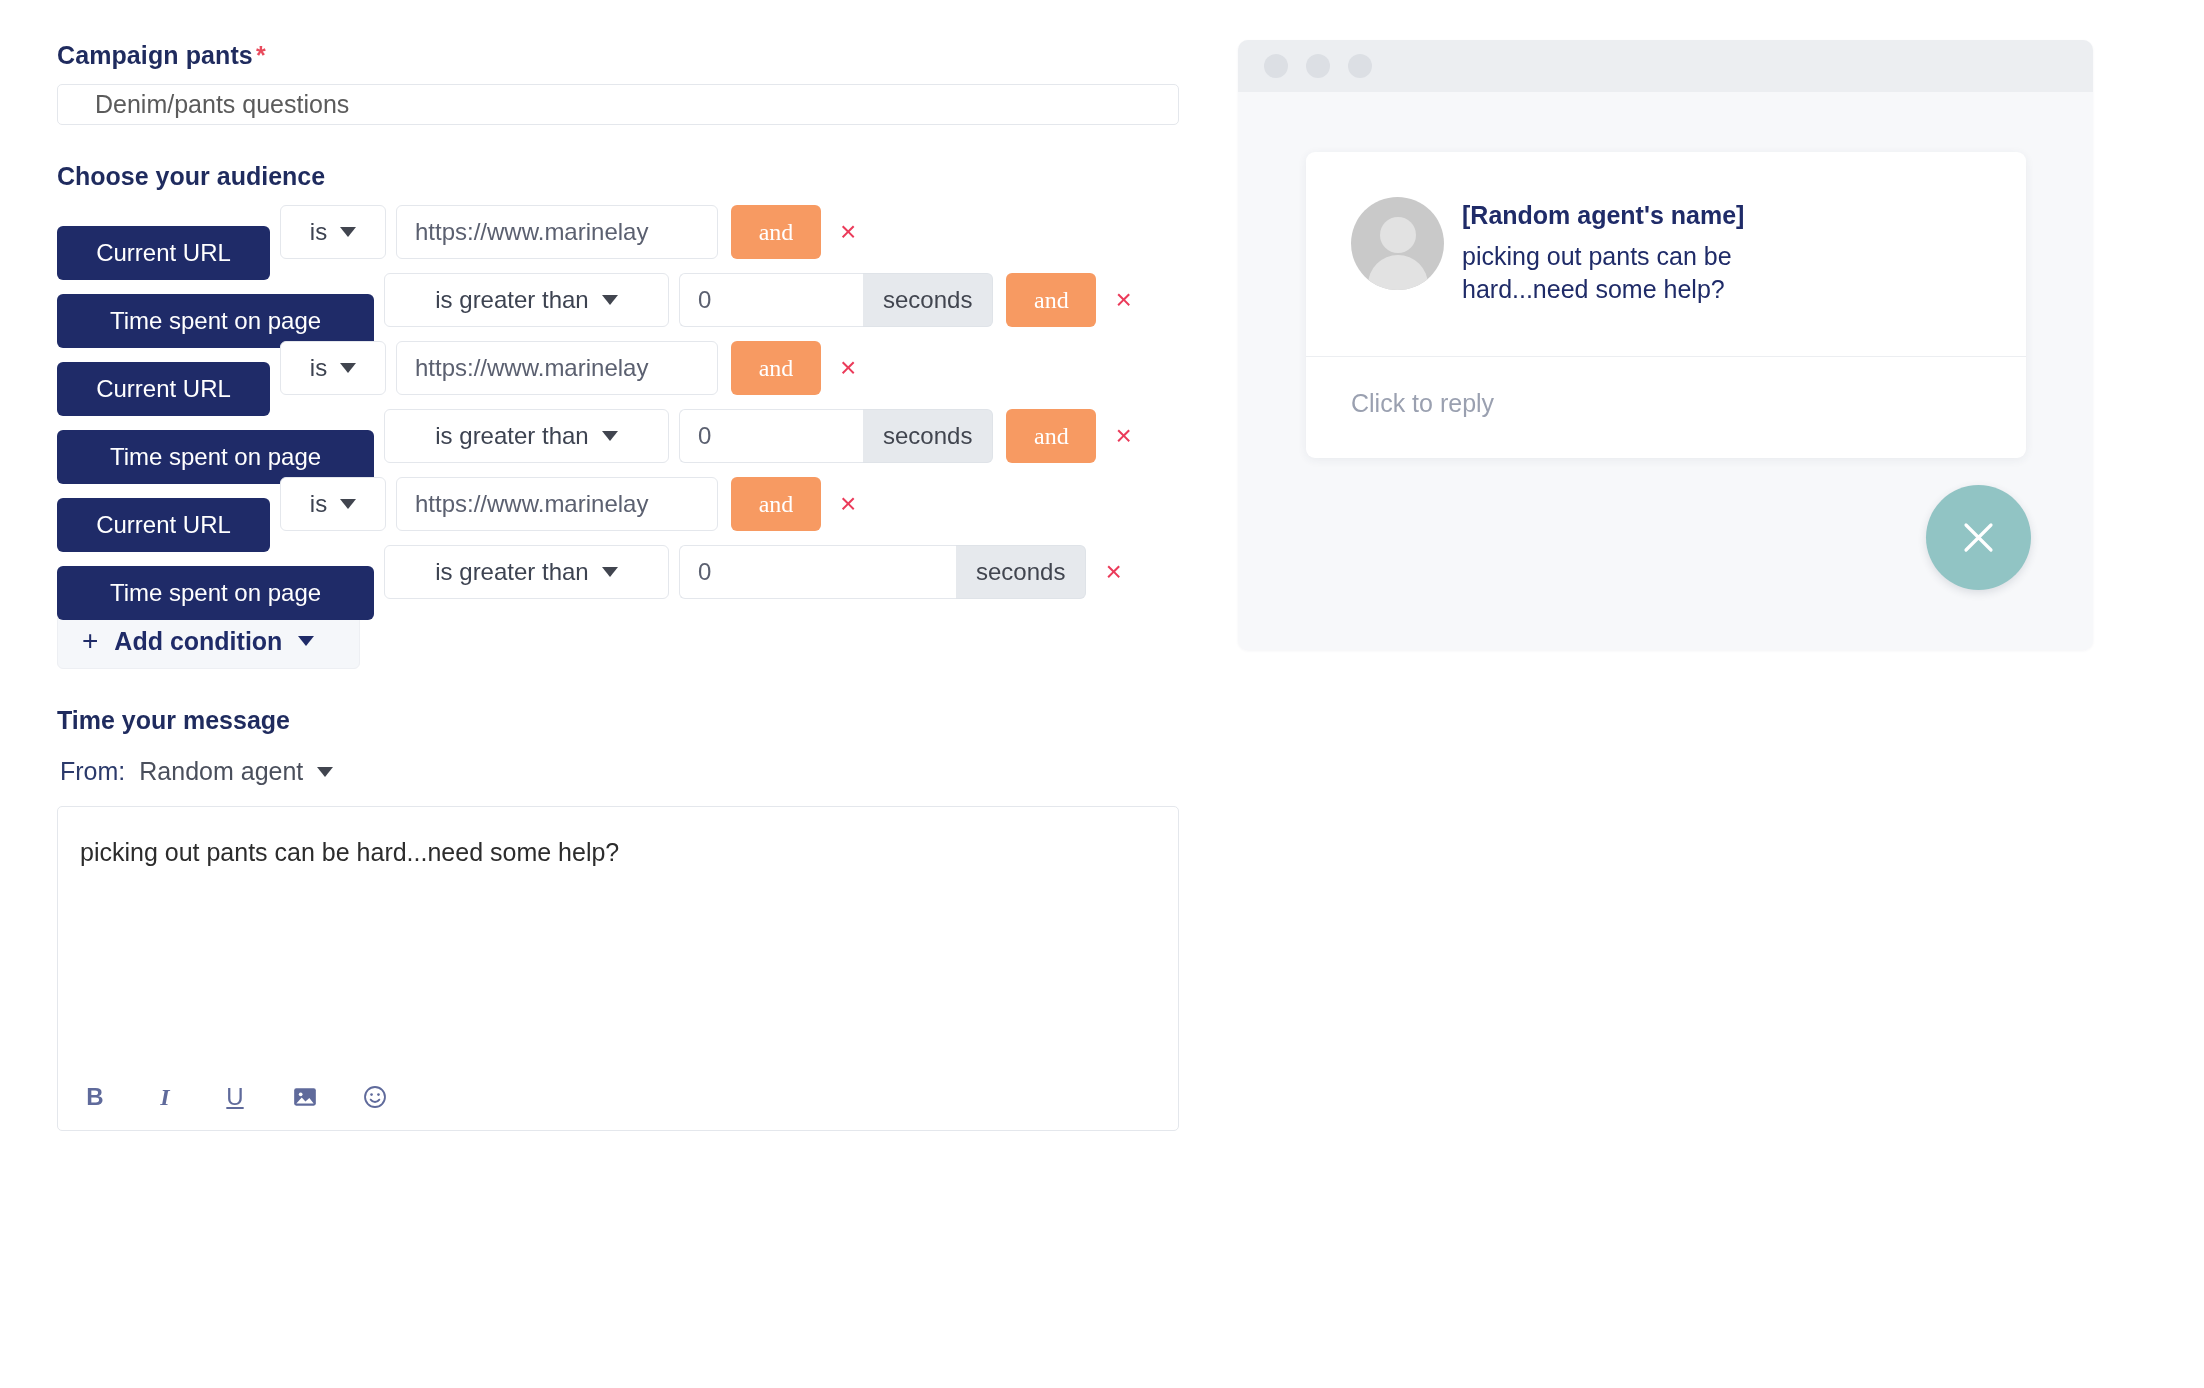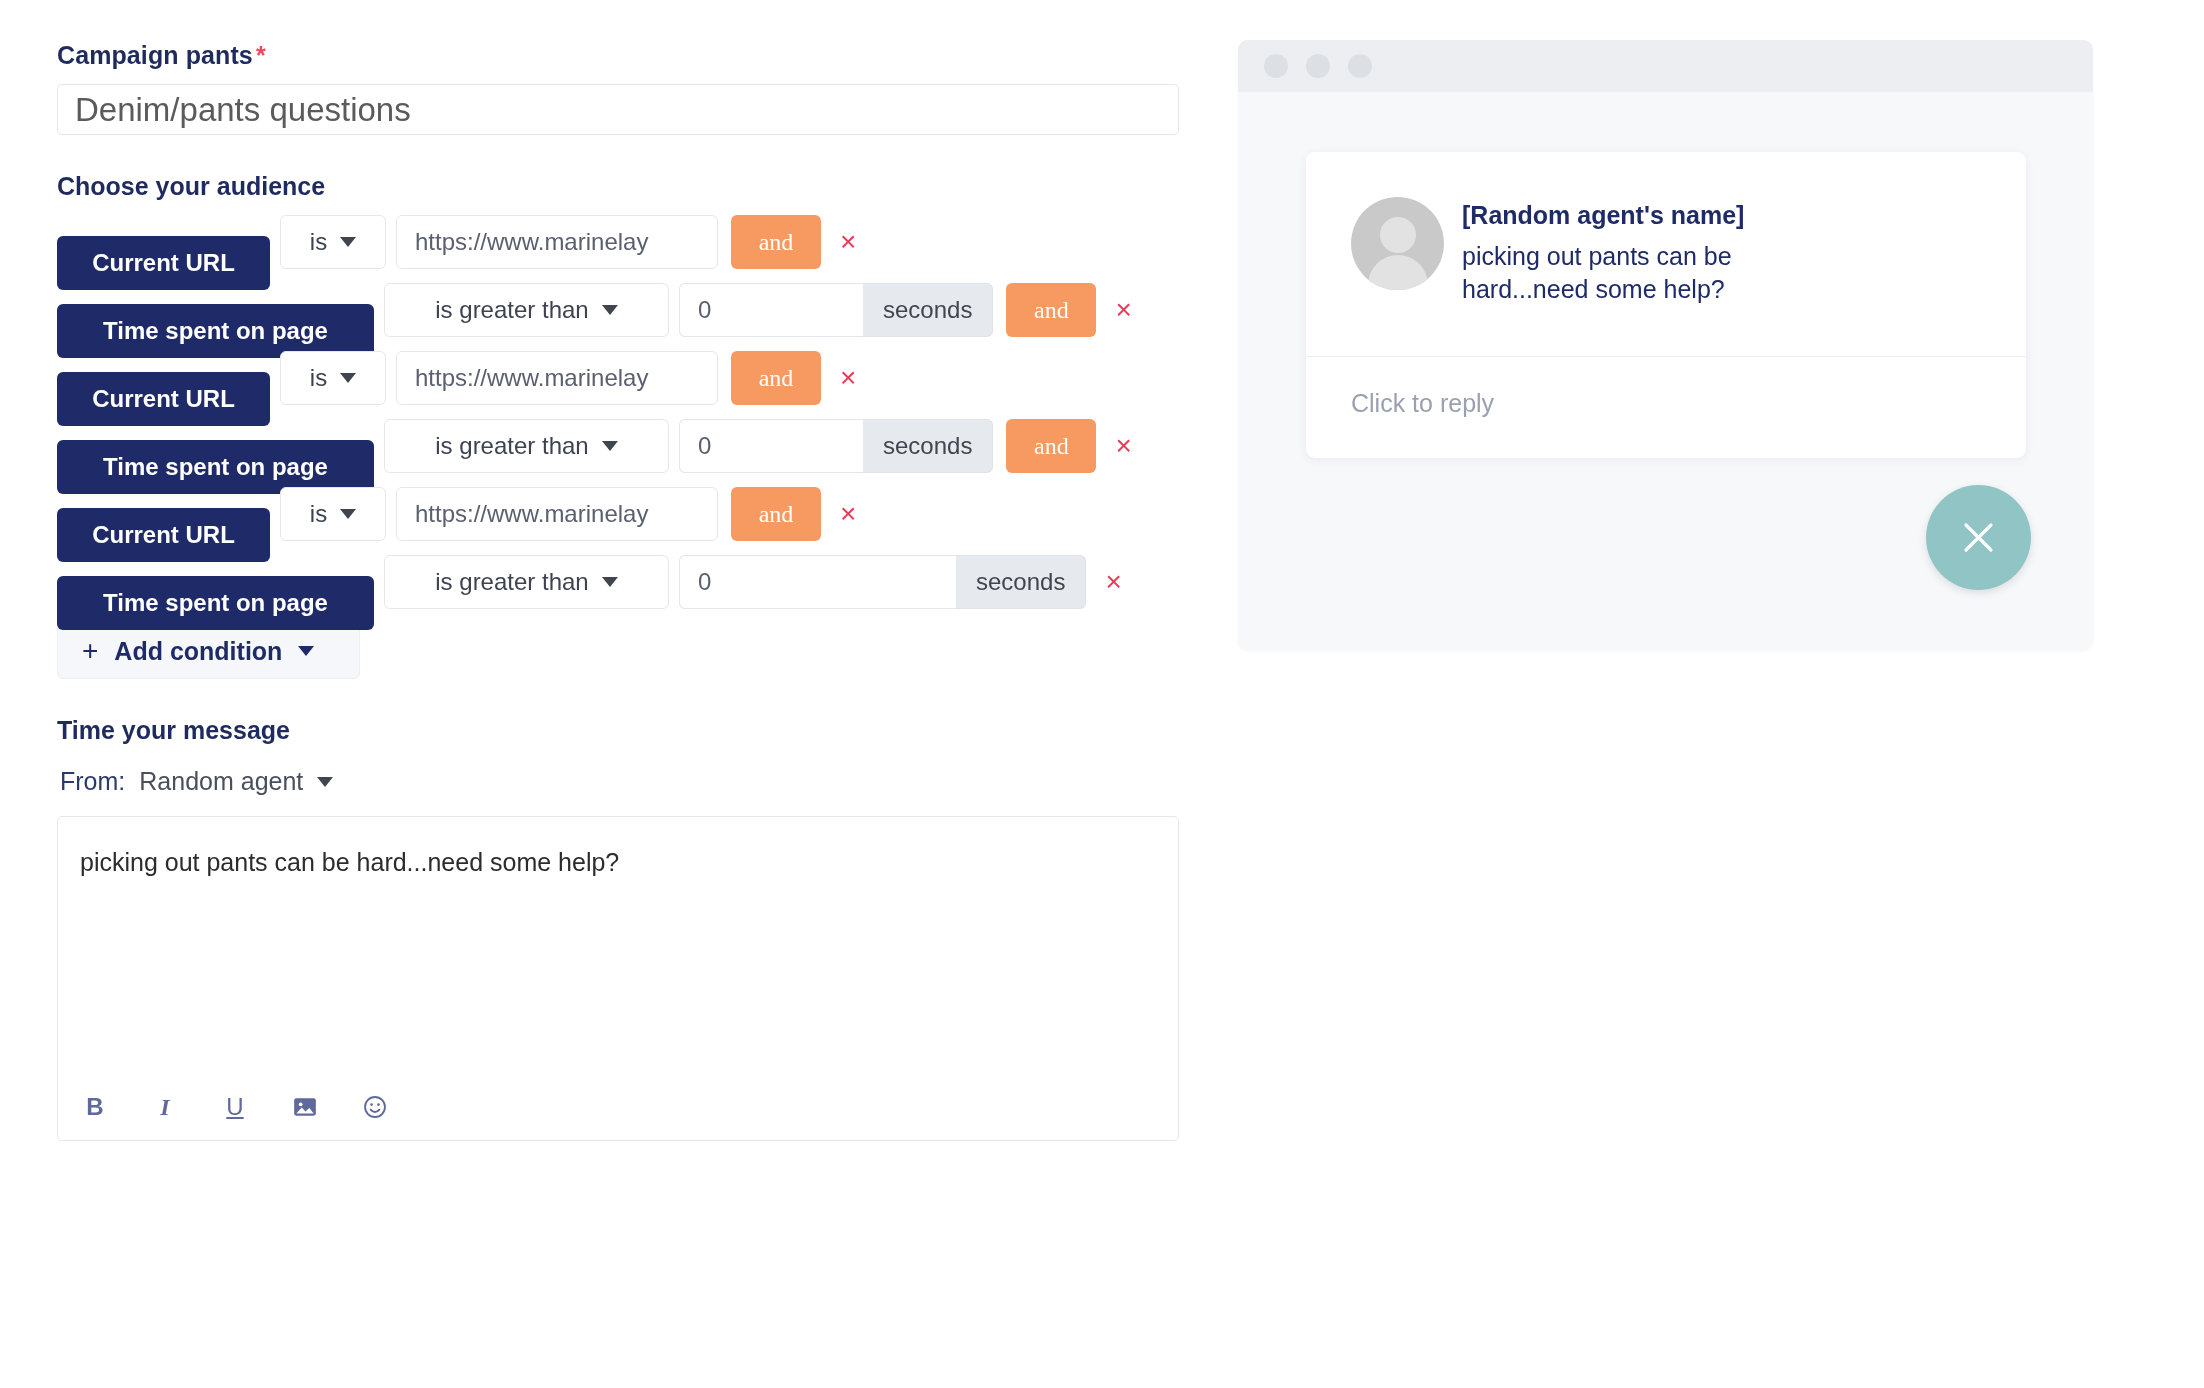--- a/index.html
+++ b/index.html
@@ -28,28 +28,28 @@
     font-weight: bold;
     color: #1f2b5e;
     letter-spacing: 0.1px;
     margin: 0 0 14px 0;
     line-height: 1.2;
   }
   .req-star { color: #e84b5d; font-weight: bold; margin-left: 3px; }
 
   .text-input {
     width: 1122px;
-    height: 51px;
+    height: 41px;
     border: 1px solid #e4e7ec;
     border-radius: 5px;
     background: #ffffff;
-    font-size: 33px;
+    font-size: 25px;
     color: #4a4a4a;
     font-family: "Liberation Sans", sans-serif;
-    padding: 0 17px;
+    padding: 0 37px;
     outline: none;
   }
   .text-input::placeholder { color: #5b5b5b; }
 
   .section-title {
     font-size: 25px;
     font-weight: bold;
     color: #1f2b5e;
     margin: 36px 0 14px 0;
     line-height: 1.2;
@@ -59,21 +59,21 @@
   .cond-row {
     display: flex;
     align-items: center;
     margin-bottom: 14px;
     height: 54px;
   }
   .cond-type {
     background: #1f2b68;
     color: #ffffff;
     font-size: 24px;
-    font-weight: bold;
+    font-weight: normal;
     border: none;
     border-radius: 6px;
     height: 54px;
     display: flex;
     align-items: center;
     justify-content: center;
     padding: 0 22px;
     white-space: nowrap;
     font-family: "Liberation Sans", sans-serif;
     cursor: pointer;

